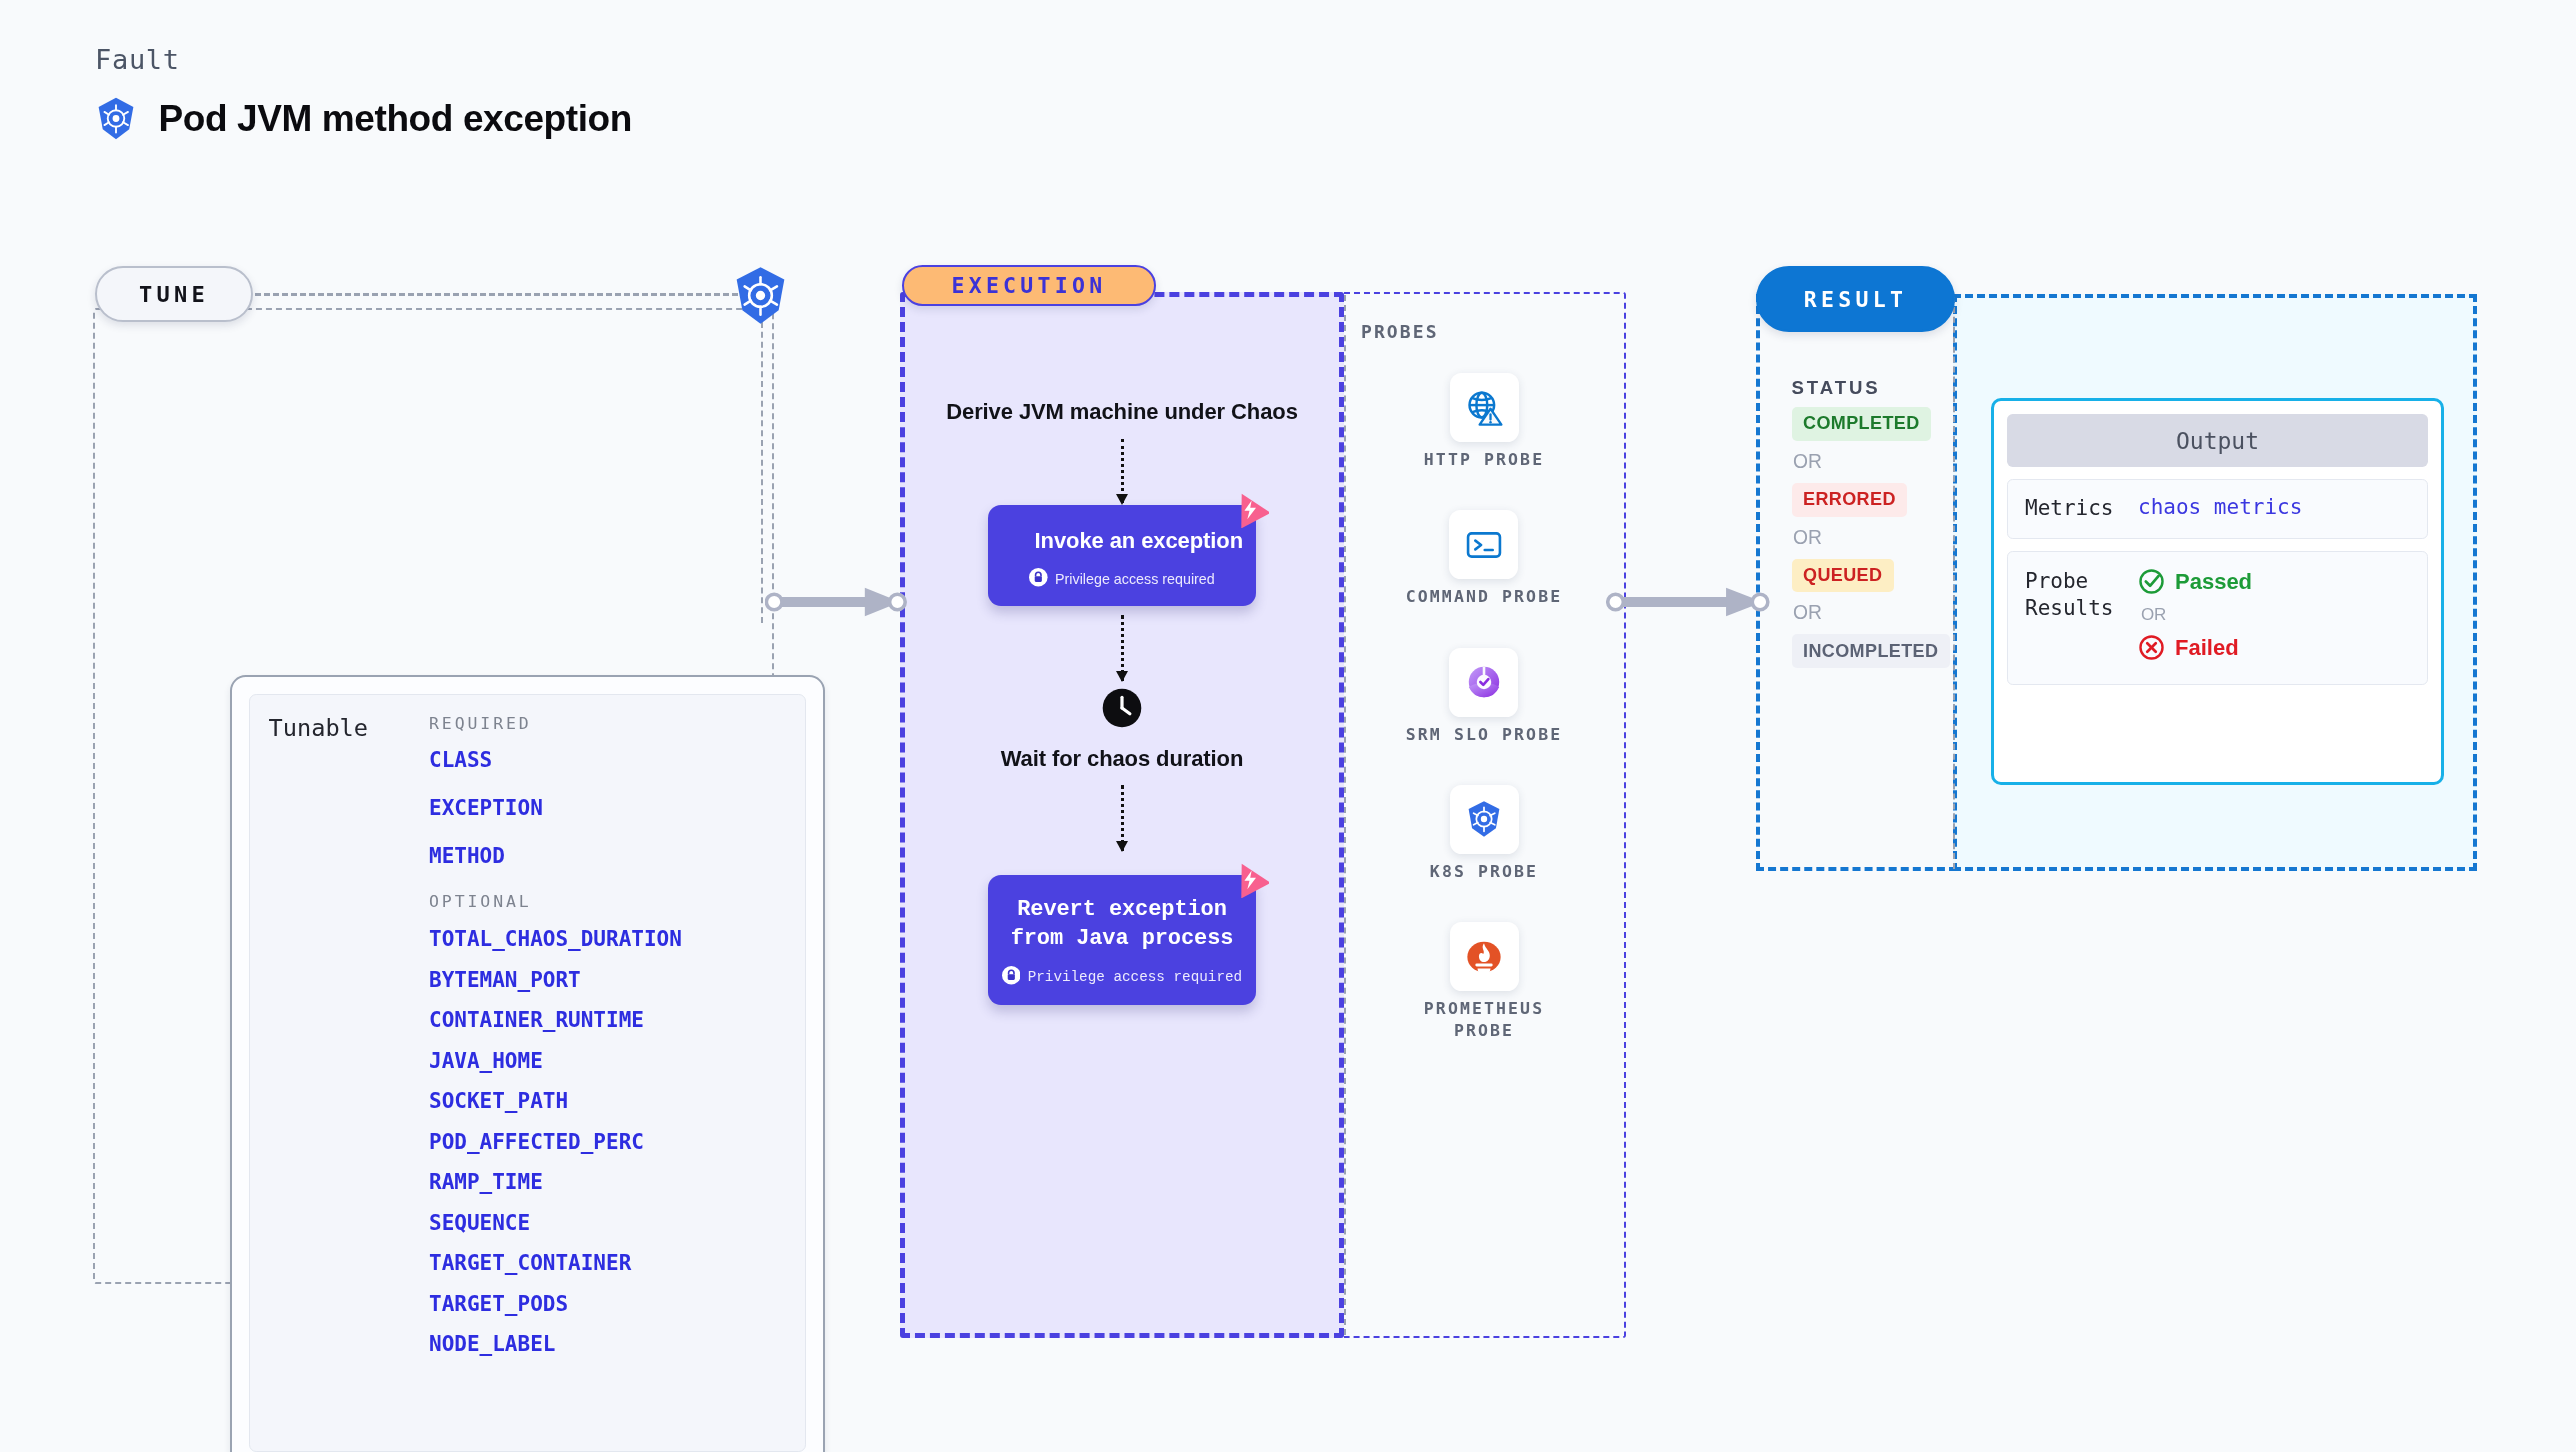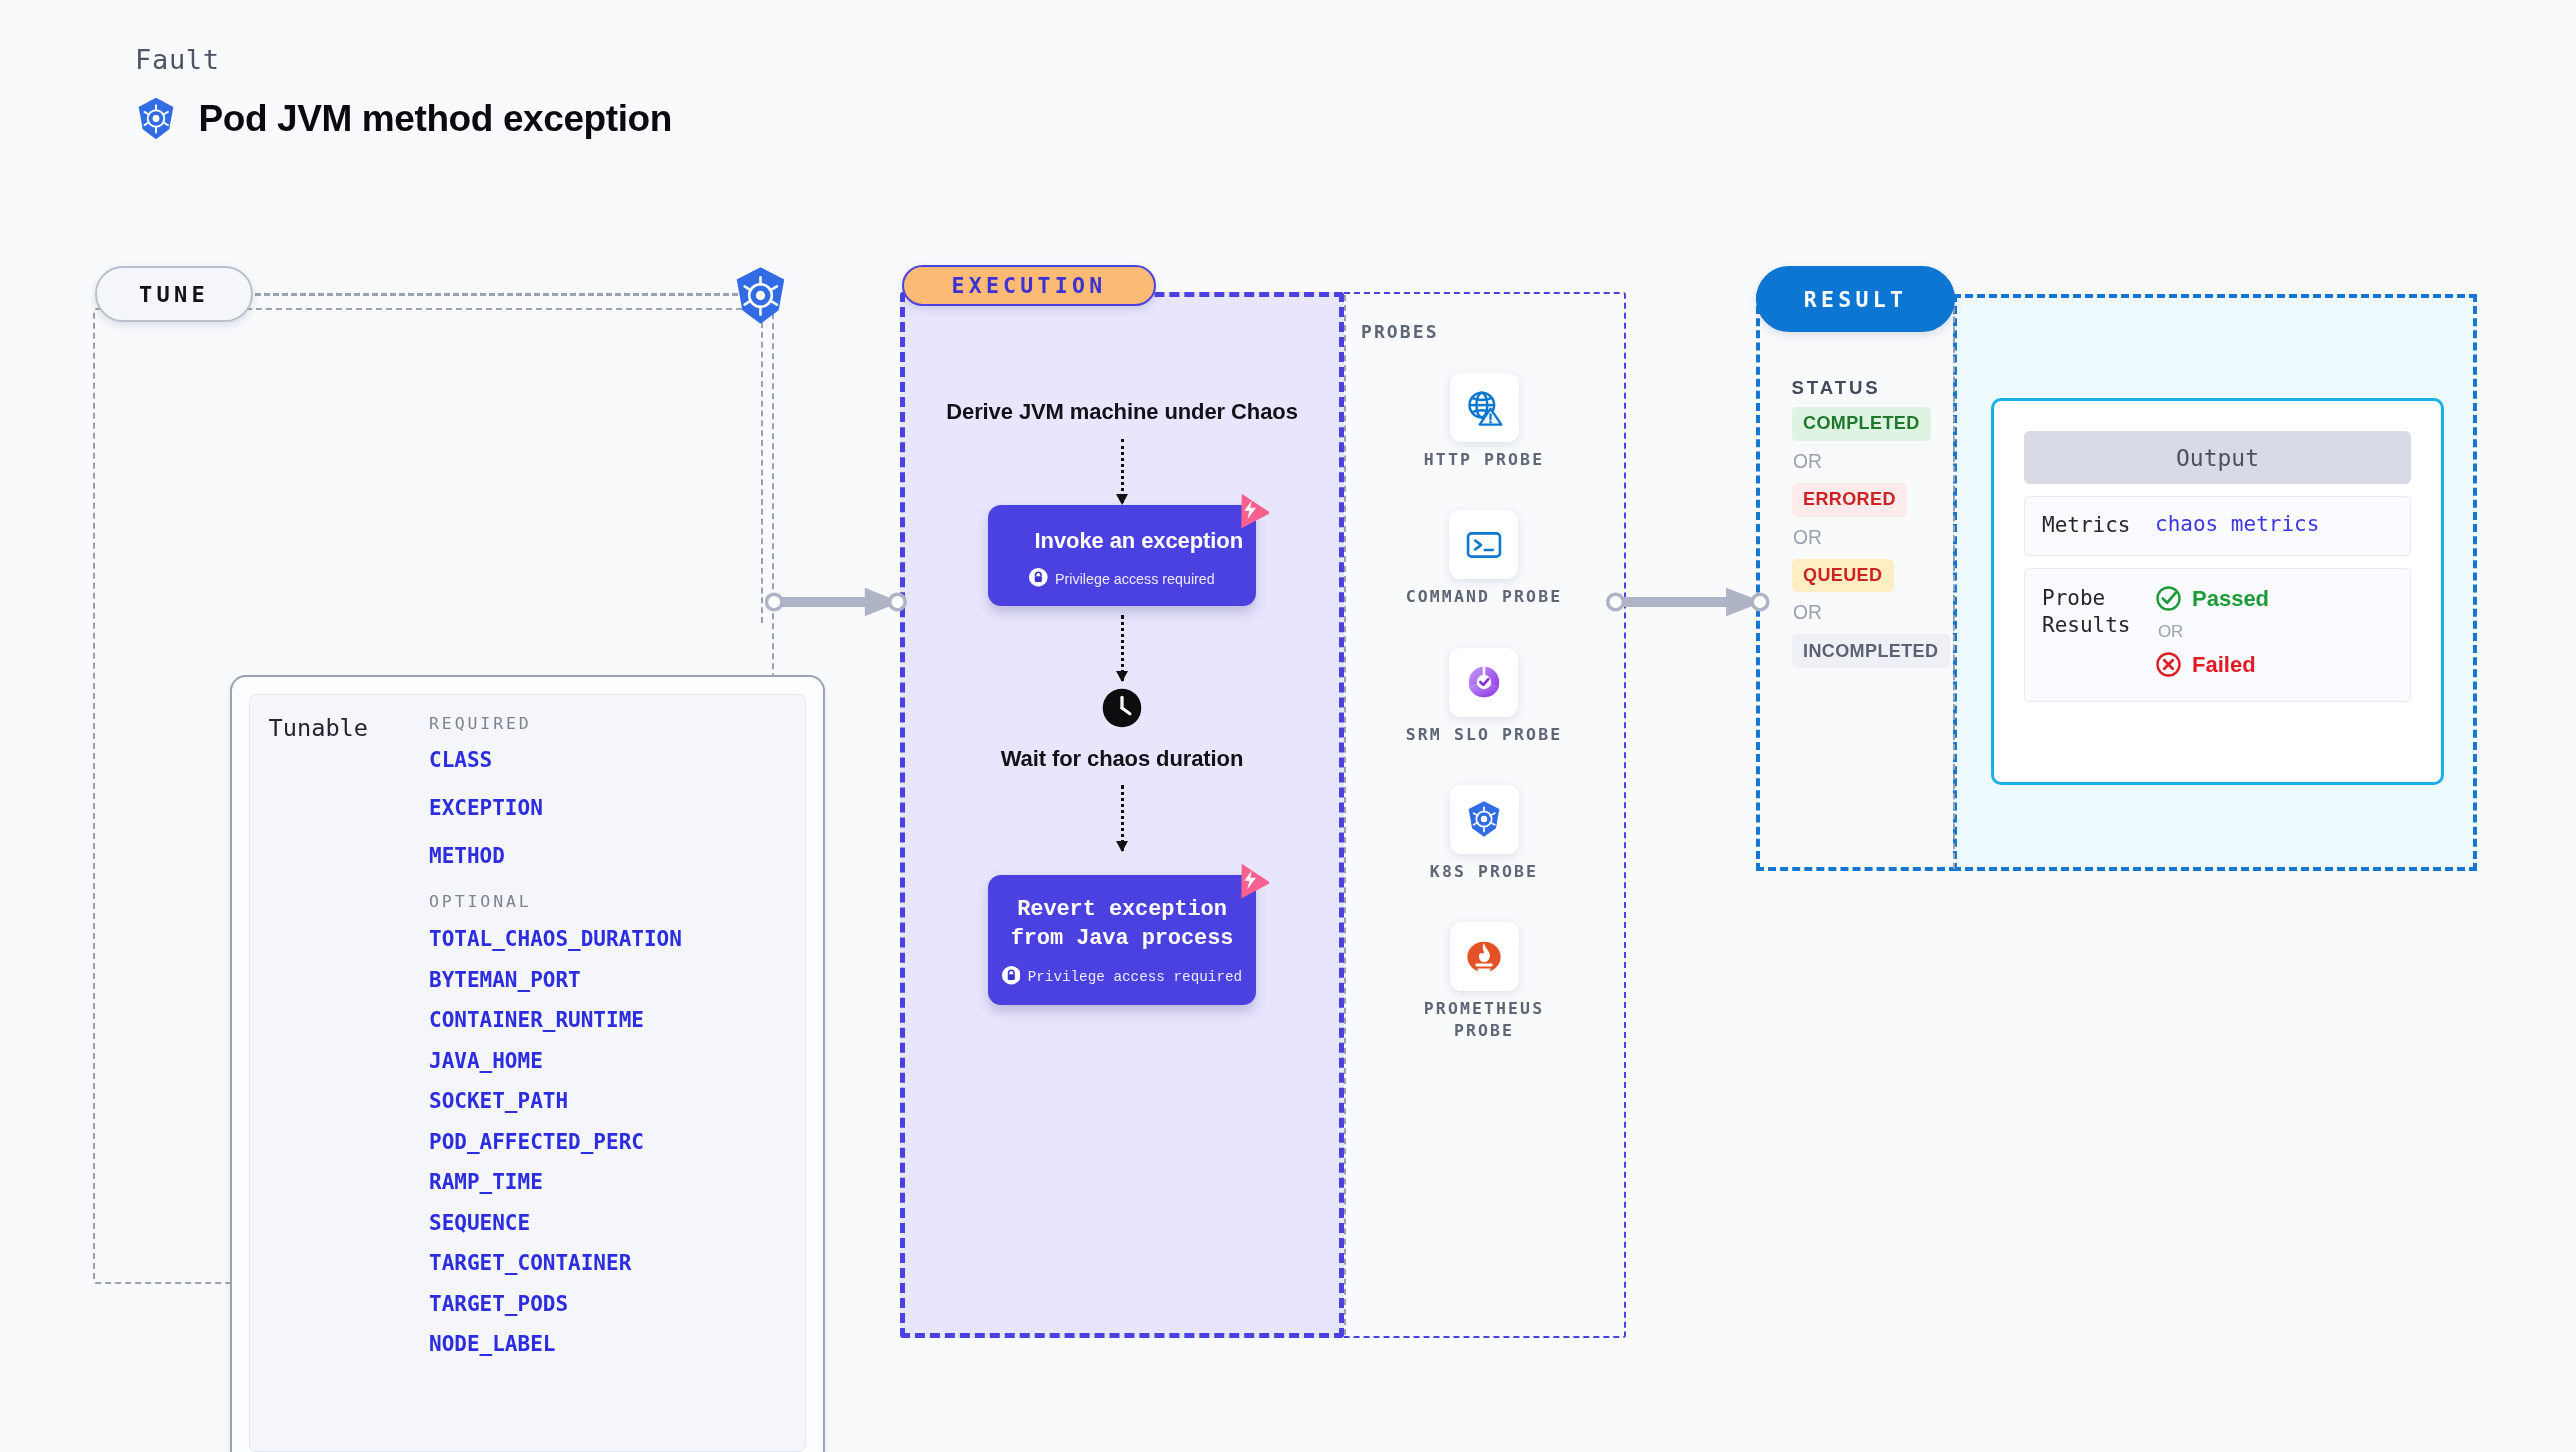--- a/index.html
+++ b/index.html
@@ -6,21 +6,21 @@
   html, body { margin:0; padding:0; }
   body {
     width:2576px; height:1452px;
     background:#f8fafc;
     font-family:"Liberation Sans", sans-serif;
     position:relative;
     overflow:hidden;
   }
 
   
-  #header { position:absolute; left:95px; top:44px;margin-left:40px; }
+  #header { position:absolute; left:95px; top:44px; }
   #fault-label {
     font-family:"DejaVu Sans Mono", monospace;
     font-size:27px; color:#4c5566; letter-spacing:0.7px;
   }
   #title-row { display:flex; align-items:center; gap:21.5px; margin-top:21.5px; }
   #page-title { font-size:37px; font-weight:bold; color:#0b0b0f; letter-spacing:-0.4px; }
 
   
   .panel { position:absolute; box-sizing:border-box; }
   .pill {
@@ -178,21 +178,21 @@
   }
   .or-text { font-size:19.3px; color:#9aa1b0; margin:10px 0 10px 1.4px; }
 
   #result-output-panel {
     left:1953px; top:294px; width:524px; height:577px;
     border:4.3px dashed #1577d1; background:#effaff;
   }
   #output-card {
     position:absolute; left:34px; top:100px; width:453px; height:387px;
     background:#fff; border:3.6px solid #17b0e8; border-radius:10px;
-    box-sizing:border-box; padding:30px;
+    box-sizing:border-box; padding:13px;
   }
   #output-header {
     height:53px; background:#d8dae5; border-radius:5.7px;
     display:flex; align-items:center; justify-content:center;
     font-family:"DejaVu Sans Mono", monospace; font-size:23px; color:#4b5160;
   }
   .output-row {
     margin-top:11.5px; background:#f9fbfe; border:1.4px solid #e4e8f0;
     border-radius:5.7px; box-sizing:border-box; display:flex; padding:15.8px 17px;
   }

